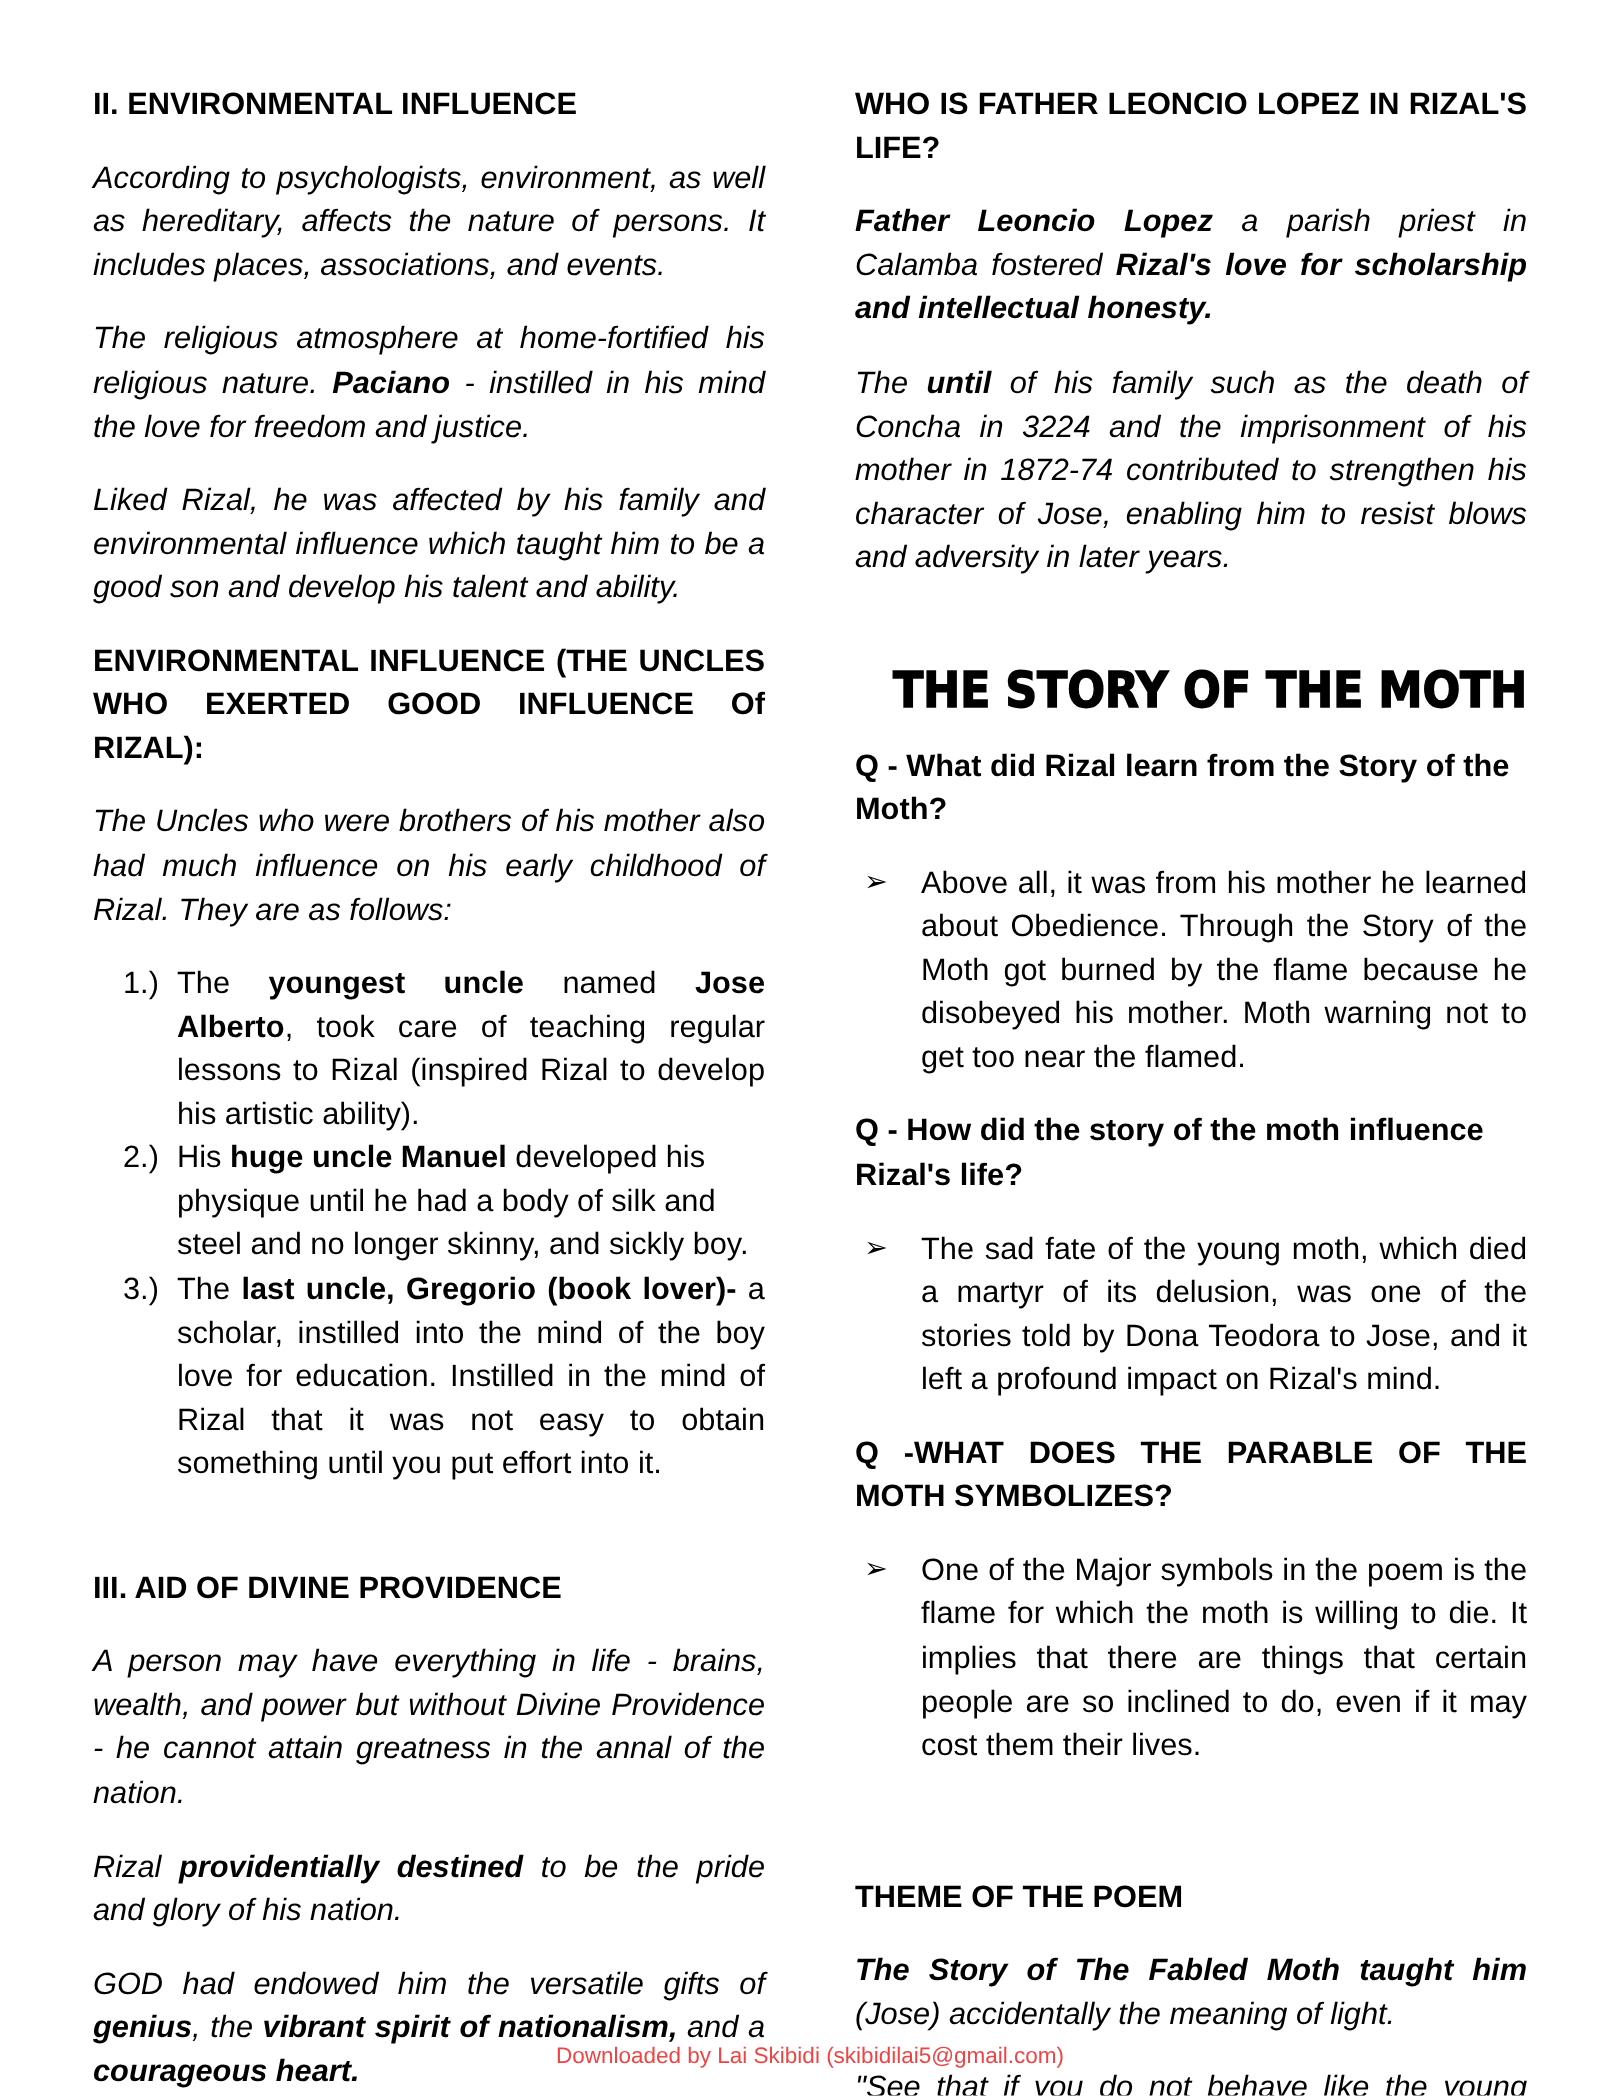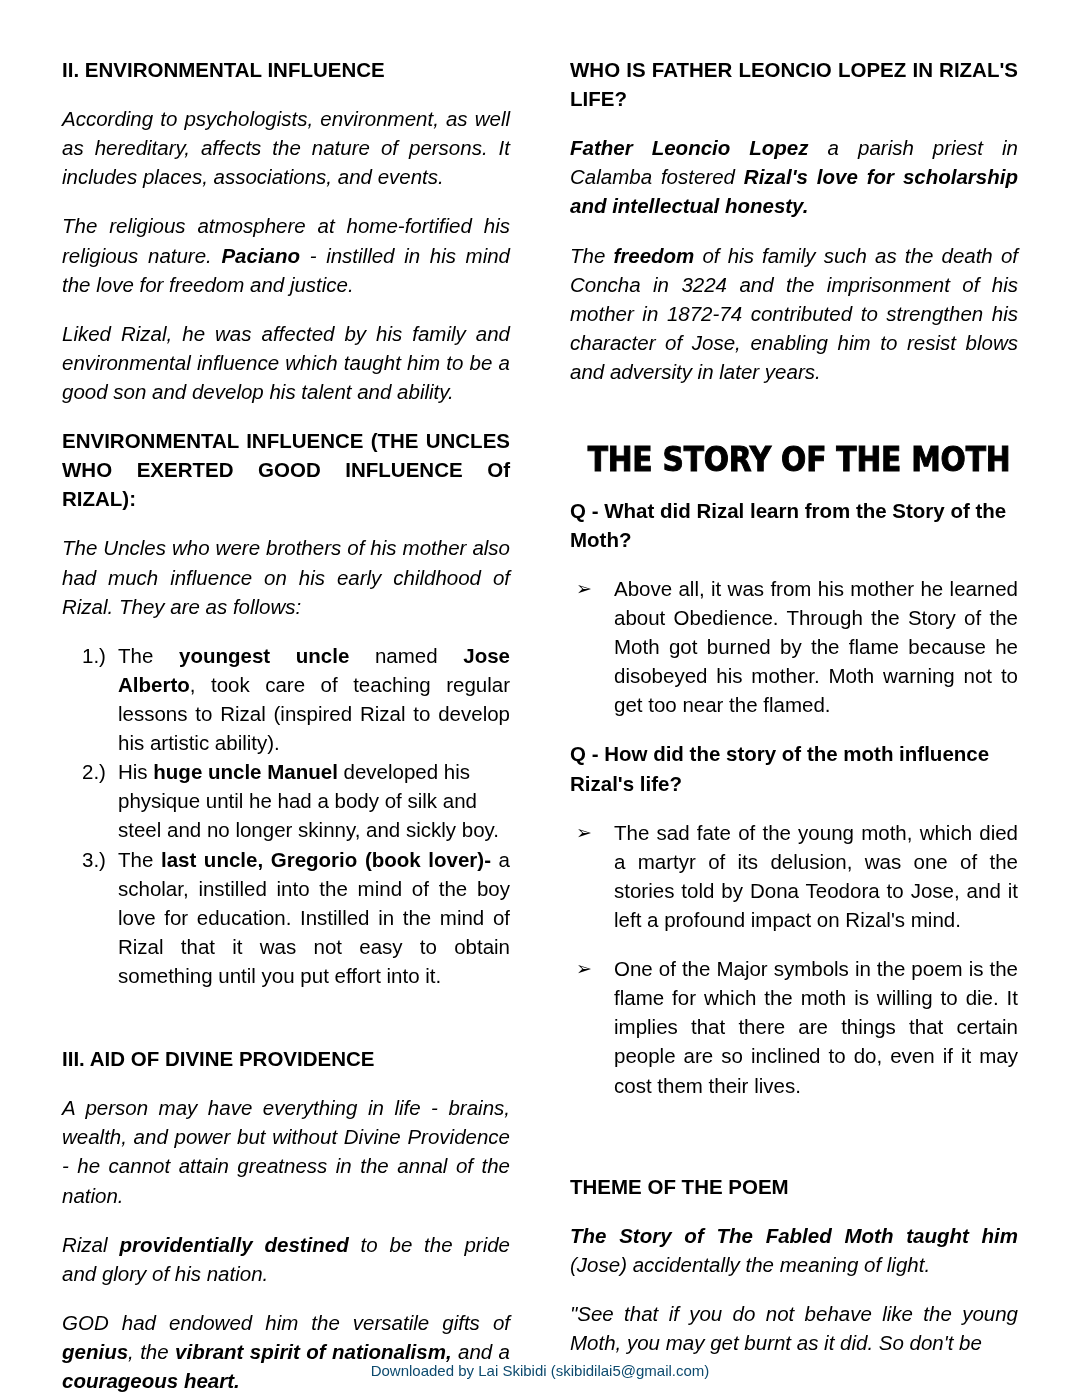--- a/index.html
+++ b/index.html
@@ -67,21 +67,21 @@
   .moth-title {
     margin: 0 0 16px 0;
     padding-left: 10px;
     font-size: 33px;
     line-height: 1.2;
     font-weight: bold;
     letter-spacing: -0.2px;
     font-family: "DejaVu Sans", sans-serif;
     font-stretch: condensed;
     -webkit-text-stroke: 0.9px #000;
-    text-align: center;
+    text-align: right;
   }
 
   
   ol.numlist {
     margin: 0 0 20px 0;
     padding: 0;
     list-style: none;
   }
   ol.numlist > li {
     position: relative;
@@ -128,21 +128,21 @@
   b, strong { font-weight: bold; text-align: right; }
 
   
   .footer {
     position: absolute;
     left: 0;
     top: 1362px;
     width: 1080px;
     text-align: center;
     font-size: 15px;
-    color: #0c4a6e;
+    color: #ef4444;
     font-family: "Liberation Sans", sans-serif;
   }
 </style>
 </head>
 <body>
 
 <div class="page">
 
   <div class="columns">
 
@@ -177,38 +177,39 @@
       <p class="body"><span>GOD had endowed him the versatile gifts of </span><b>genius</b><span>, the </span><b>vibrant spirit of nationalism,</b><span> and a </span><b>courageous heart.</b></p>
 
     </div>
 
     <div class="col">
 
       <h2 class="head">WHO IS FATHER LEONCIO LOPEZ IN RIZAL'S LIFE?</h2>
 
       <p class="body"><b>Father Leoncio Lopez</b><span> a parish priest in Calamba fostered </span><b>Rizal's love for scholarship and intellectual honesty.</b></p>
 
-      <p class="body"><span> The </span><b>freedom</b><span> of his family such as the death of Concha in 3224 and the imprisonment of his mother in 1872-74 contributed to strengthen his character of Jose, enabling him to resist blows and adversity in later years.</span></p>
+      <p class="body"><span> The </span><b>until</b><span> of his family such as the death of Concha in 3224 and the imprisonment of his mother in 1872-74 contributed to strengthen his character of Jose, enabling him to resist blows and adversity in later years.</span></p>
 
       <div class="spacer-md"></div>
 
       <div class="moth-title">THE STORY OF THE MOTH</div>
 
       <h2 class="head left"> Q - What did Rizal learn from the Story of the Moth?</h2>
 
       <ul class="arrowlist">
         <li><span class="arrow">➢</span><span>Above all, it was from his mother he learned about Obedience. Through the Story of the Moth got burned by the flame because he disobeyed his mother. Moth warning not to get too near the flamed.</span></li>
       </ul>
 
       <h2 class="head left">Q - How did the story of the moth influence Rizal's life?</h2>
 
       <ul class="arrowlist">
         <li><span class="arrow">➢</span><span>The sad fate of the young moth, which died a martyr of its delusion, was one of the stories told by Dona Teodora to Jose, and it left a profound impact on Rizal's mind.</span></li>
       </ul>
 
+      <h2 class="head">Q -WHAT DOES THE PARABLE OF THE MOTH SYMBOLIZES?</h2>
 
       <ul class="arrowlist">
         <li><span class="arrow">➢</span><span>One of the Major symbols in the poem is the flame for which the moth is willing to die. It implies that there are things that certain people are so inclined to do, even if it may cost them their lives.</span></li>
       </ul>
 
       <div class="spacer-lg"></div>
 
       <h2 class="head left">THEME OF THE POEM</h2>
 
       <p class="body"><b>The Story of The Fabled Moth taught him</b><span> (Jose) accidentally the meaning of light.</span></p>

